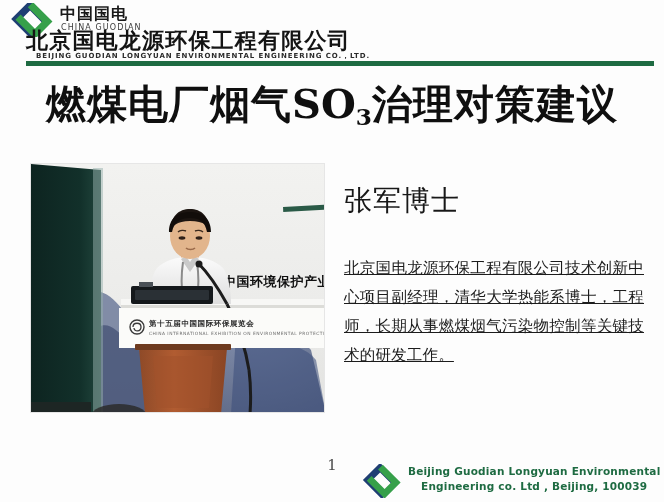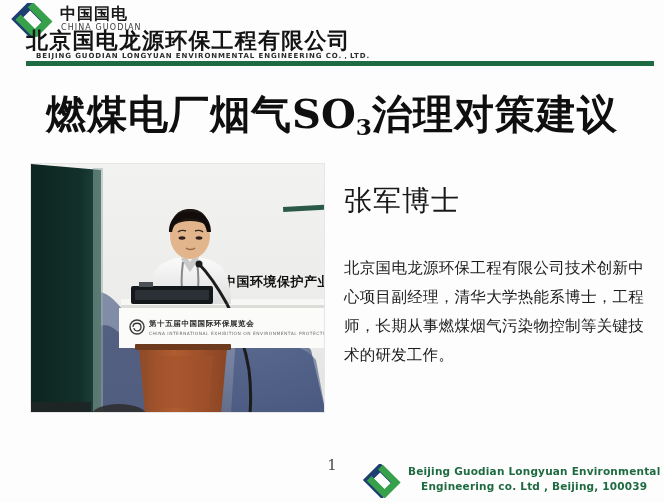--- a/index.html
+++ b/index.html
@@ -78,21 +78,21 @@
   
   .slide-title {
     position: absolute;
     left: 0; top: 78px;
     width: 664px;
     text-align: center;
     font-size: 40px;
     font-weight: bold;
     color: #0f0f0f;
     letter-spacing: 1px;
-    line-height: 72px;
+    line-height: 52px;
     white-space: nowrap;
   }
   .slide-title sub {
     font-size: 0.58em;
     vertical-align: baseline;
     position: relative;
     top: 7px;
   }
   .title-sub-wrap {
     font-family: "DejaVu Serif", "Liberation Serif", serif;
@@ -123,20 +123,21 @@
   }
   .speaker-bio {
     position: absolute;
     left: 344px; top: 254px;
     width: 300px;
     font-size: 15.5px;
     color: #1c1c1c;
     line-height: 29px;
     letter-spacing: 0.2px;
     text-align: justify;
+    text-decoration: underline;
   }
 
   
   .page-number {
     position: absolute;
     left: 0; top: 456px;
     width: 664px;
     text-align: center;
     font-size: 15px;
     color: #4a4a4a;

